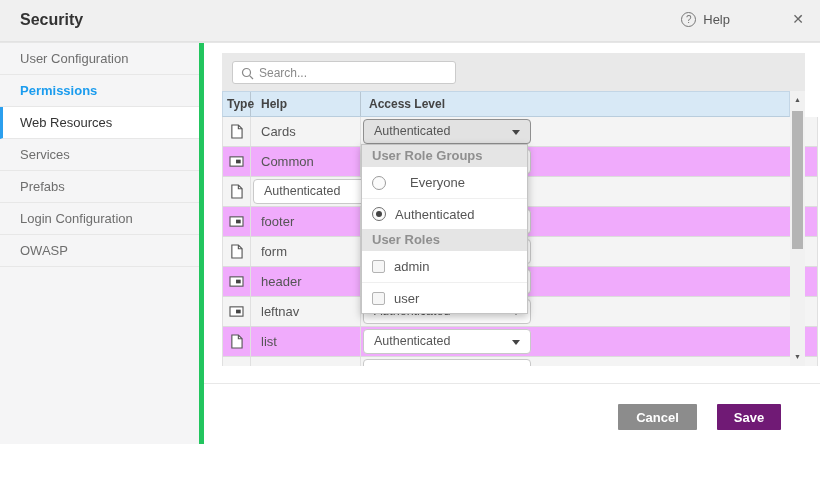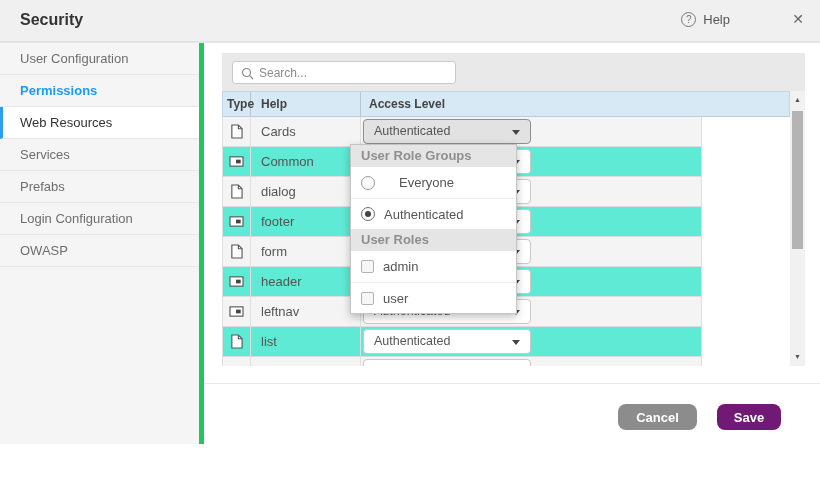--- a/index.html
+++ b/index.html
@@ -46,23 +46,23 @@
   .searchbox input::placeholder { color:#8a8a8a; }
 
   
   .table { position:absolute; left:18px; top:48px; width:583px; height:275px; }
   .thead { display:flex; width:568px; height:26px; background:#d8e9f6; border:1px solid #c3d6e6; border-bottom:1px solid #b9cddd; }
   .th { font-size:12px; font-weight:bold; color:#444; line-height:24px; border-right:1px solid #b7c6d2; }
   .th.type { width:28px; padding-left:4px; }
   .th.name { width:110px; padding-left:10px; }
   .th.access { flex:1; padding-left:8px; border-right:none; }
 
-  .trow { display:flex; width:480px; height:30px; border-bottom:1px solid #dcdcdc; border-left:1px solid #e0e0e0; border-right:1px solid #e0e0e0; }
+  .trow { display:flex; width:596px; height:30px; border-bottom:1px solid #dcdcdc; border-left:1px solid #e0e0e0; border-right:1px solid #e0e0e0; }
   .trow.odd { background:#f4f4f4; }
-  .trow.even { background:#5eead4; }
+  .trow.even { background:#f0abfc; }
   .td { height:100%; }
   .td.type { width:28px; display:flex; align-items:center; justify-content:center; border-right:1px solid #e0e0e0; }
   .td.name { width:110px; padding-left:10px; font-size:13px; color:#555; line-height:29px; border-right:1px solid #e0e0e0; }
   .td.access { flex:1; position:relative; }
 
   .select { position:absolute; left:2px; top:2px; width:168px; height:25px; background:#fff; border:1px solid #c9c9c9;
             border-radius:4px; font-size:12.5px; color:#555; line-height:23px; cursor:pointer; }
   .select .sel-label { padding-left:10px; }
   .select .caret { position:absolute; right:10px; top:10px; width:0; height:0;
                    border-left:4px solid transparent; border-right:4px solid transparent; border-top:5px solid #444; }
@@ -71,33 +71,33 @@
   .trow.partial { height:9px; overflow:hidden; border-bottom:none; }
 
   
   .vscroll { position:absolute; right:0; top:0; width:15px; height:275px; background:#f1f1f1; }
   .scroll-arrow { position:absolute; left:0; width:15px; height:14px; font-size:7px; color:#555; text-align:center; line-height:14px; cursor:pointer; }
   .scroll-arrow.up { top:2px; }
   .scroll-arrow.down { bottom:2px; }
   .scroll-thumb { position:absolute; left:2px; top:20px; width:11px; height:138px; background:#b4b4b4; cursor:pointer; }
 
   
-  .dd-panel { position:absolute; left:146px; top:101px; width:167px; background:#fff; border:1px solid #c4c4c4;
+  .dd-panel { position:absolute; left:157px; top:101px; width:167px; background:#fff; border:1px solid #c4c4c4;
               box-shadow:0 3px 8px rgba(0,0,0,.25); z-index:10; }
   .dd-group-header { height:22px; line-height:22px; background:#e5e5e5; color:#8f8f8f; font-size:13px; font-weight:bold; padding-left:10px; }
   .dd-item { height:31px; display:flex; align-items:center; padding-left:10px; gap:9px; font-size:13px; color:#555;
              border-top:1px solid #efefef; cursor:pointer; background:#fff; }
   .radio { width:14px; height:14px; border:1px solid #9b9b9b; border-radius:50%; background:#fbfbfb; position:relative; }
   .radio.checked { border-color:#6f6f6f; }
   .radio.checked::after { content:""; position:absolute; left:3px; top:3px; width:6px; height:6px; border-radius:50%; background:#444; }
   .checkbox { width:13px; height:13px; border:1px solid #b3b3b3; border-radius:2px; background:#f6f6f6; }
 
   
   .footer-divider { position:absolute; left:0; right:0; top:340px; height:1px; background:#e8e8e8; }
-  .btn { position:absolute; top:361px; height:26px; border:none; border-radius:8px; color:#fff; font-size:13px;
+  .btn { position:absolute; top:361px; height:26px; border:none; border-radius:1px; color:#fff; font-size:13px;
          font-weight:bold; font-family:inherit; cursor:pointer; }
   .btn.cancel { left:414px; width:79px; background:#8c8c8c; }
   .btn.save { left:513px; width:64px; background:#701a75; }
 
   .icon-svg { display:block; }
 </style>
 </head>
 <body>
 
 <div class="window">
@@ -175,21 +175,20 @@
           </div>
         </div>
 
         <div class="trow odd">
           <div class="td type">
             <svg class="icon-svg" width="13" height="15" viewBox="0 0 14 16">
               <path d="M2 1 h7 l4 4 v10 h-11 z" fill="#fff" stroke="#555" stroke-width="1.2"></path>
               <path d="M9 1 v4 h4" fill="none" stroke="#555" stroke-width="1.2"></path>
             </svg>
           </div>
-          <div class="td name">dialog</div>
           <div class="td access">
             <div class="select">
               <span class="sel-label">Authenticated</span>
               <span class="caret"></span>
             </div>
           </div>
         </div>
 
         <div class="trow even">
           <div class="td type">

